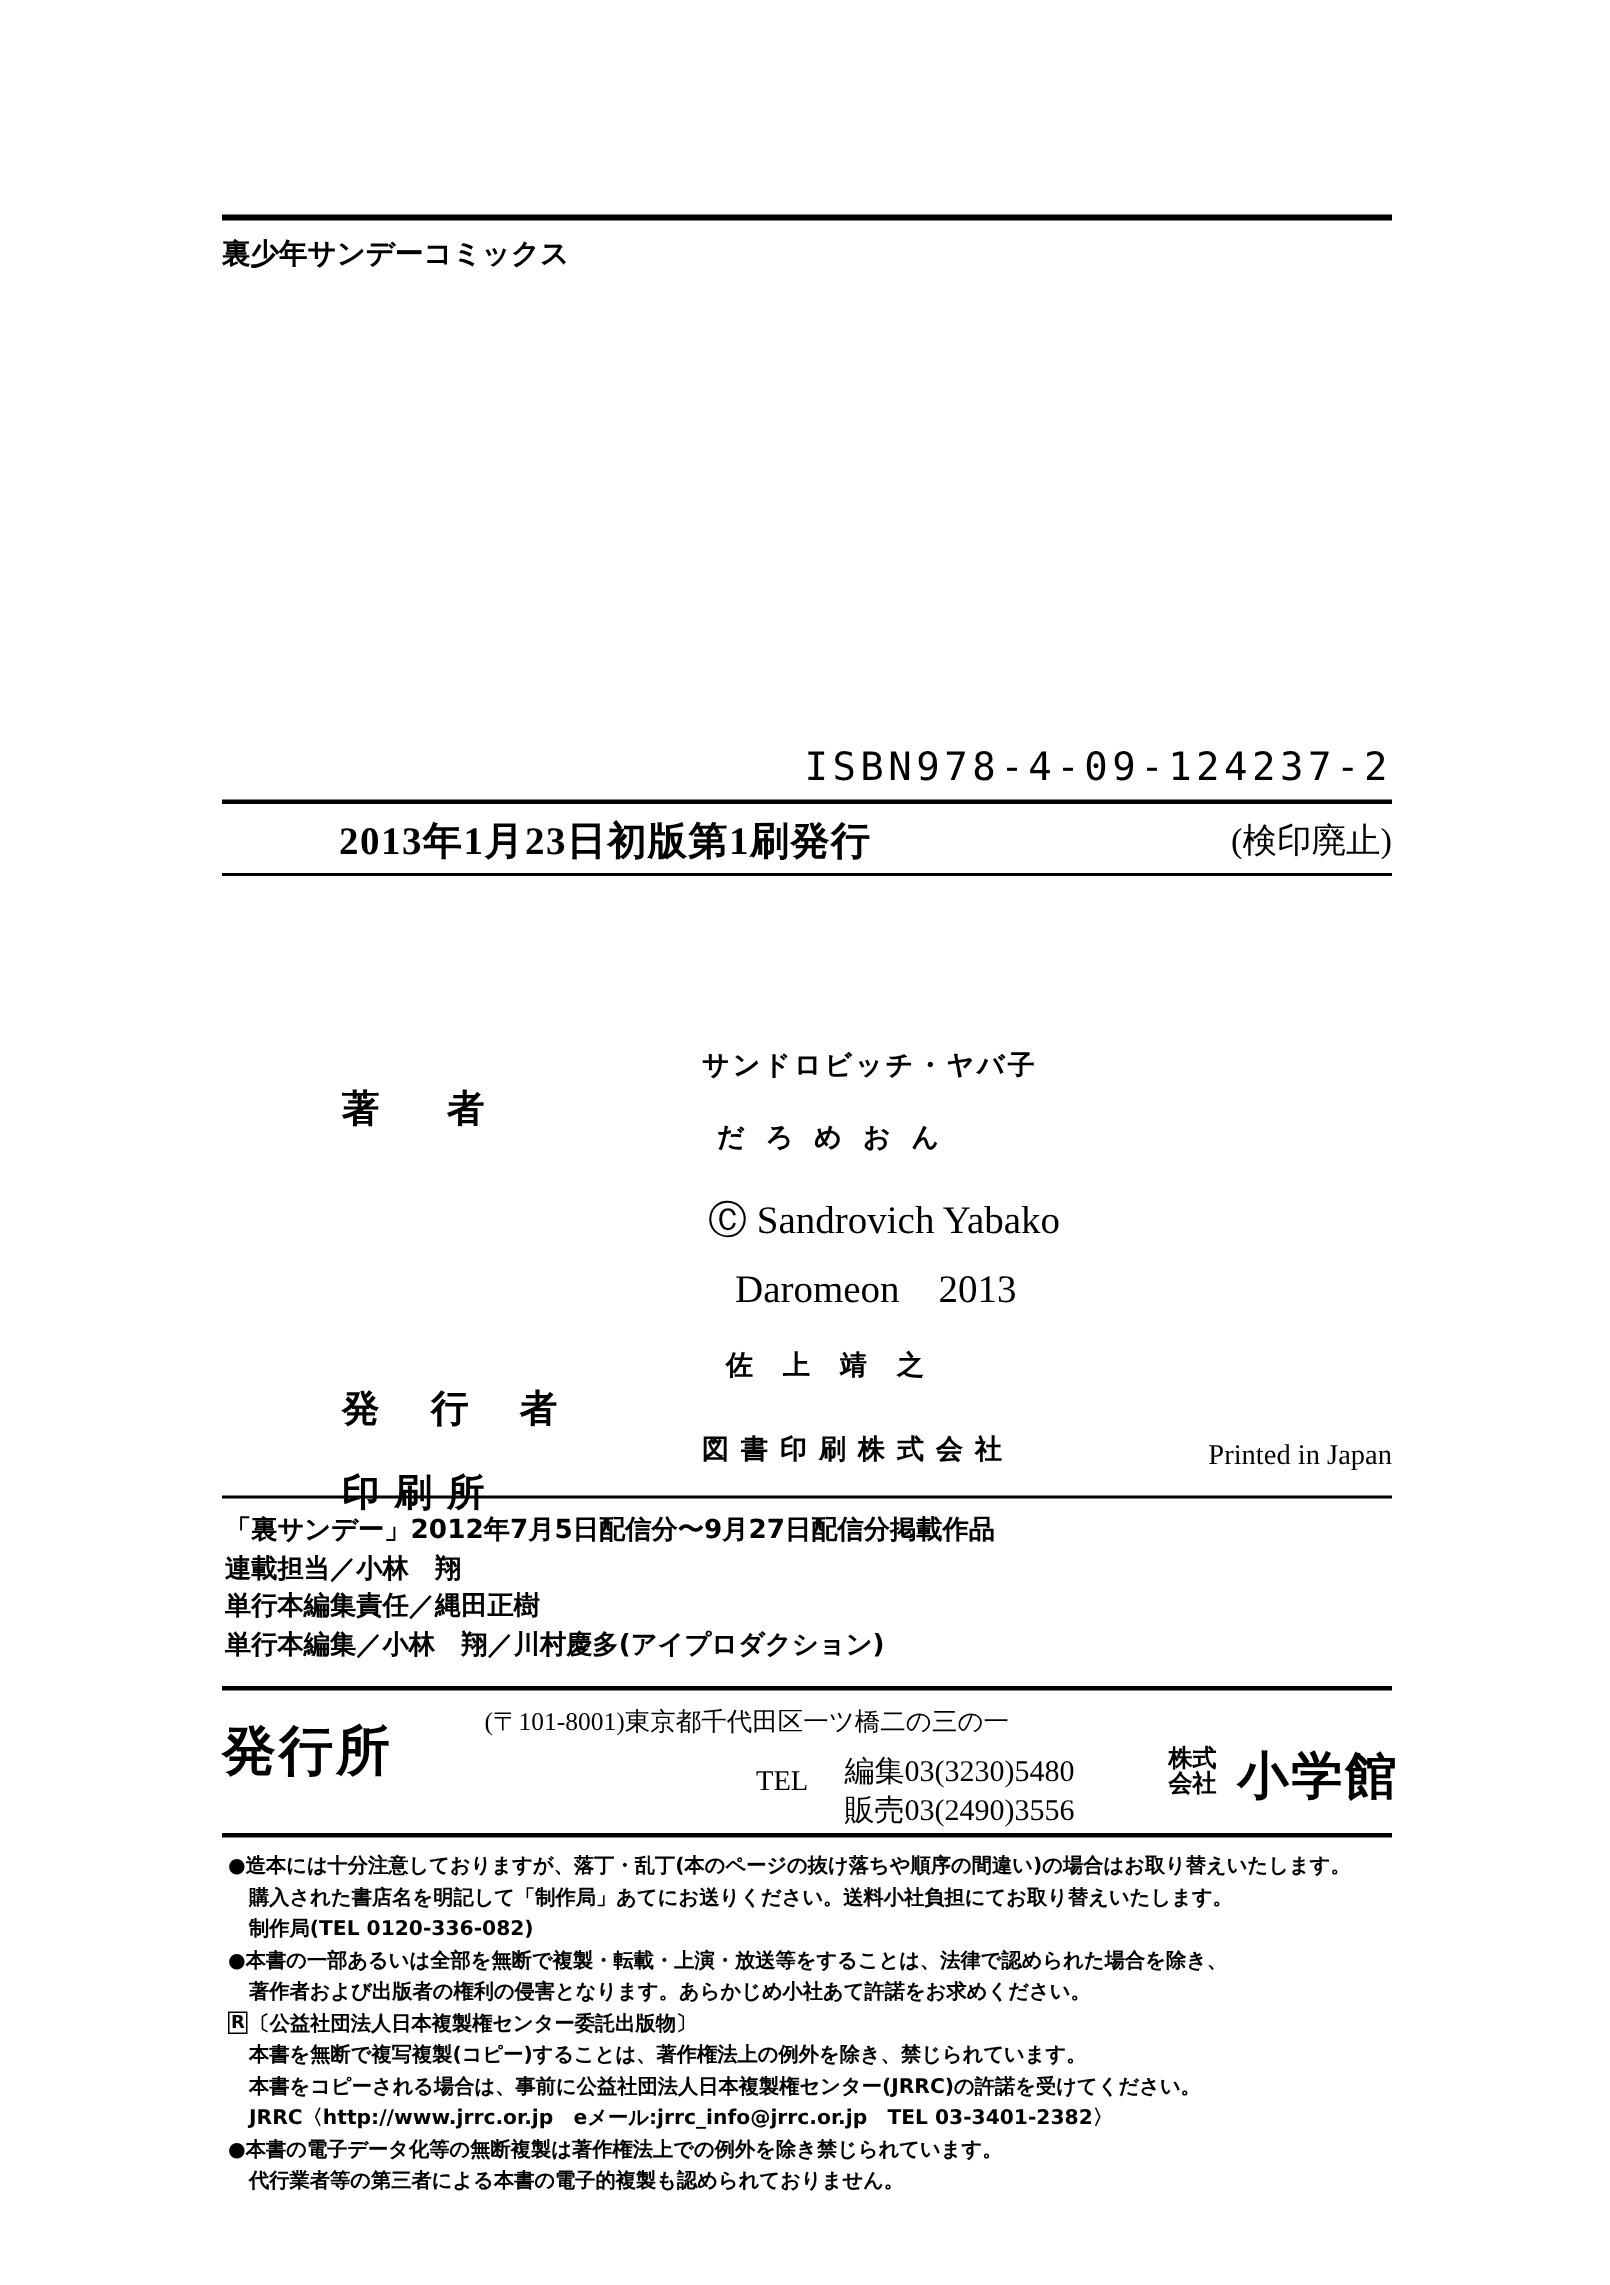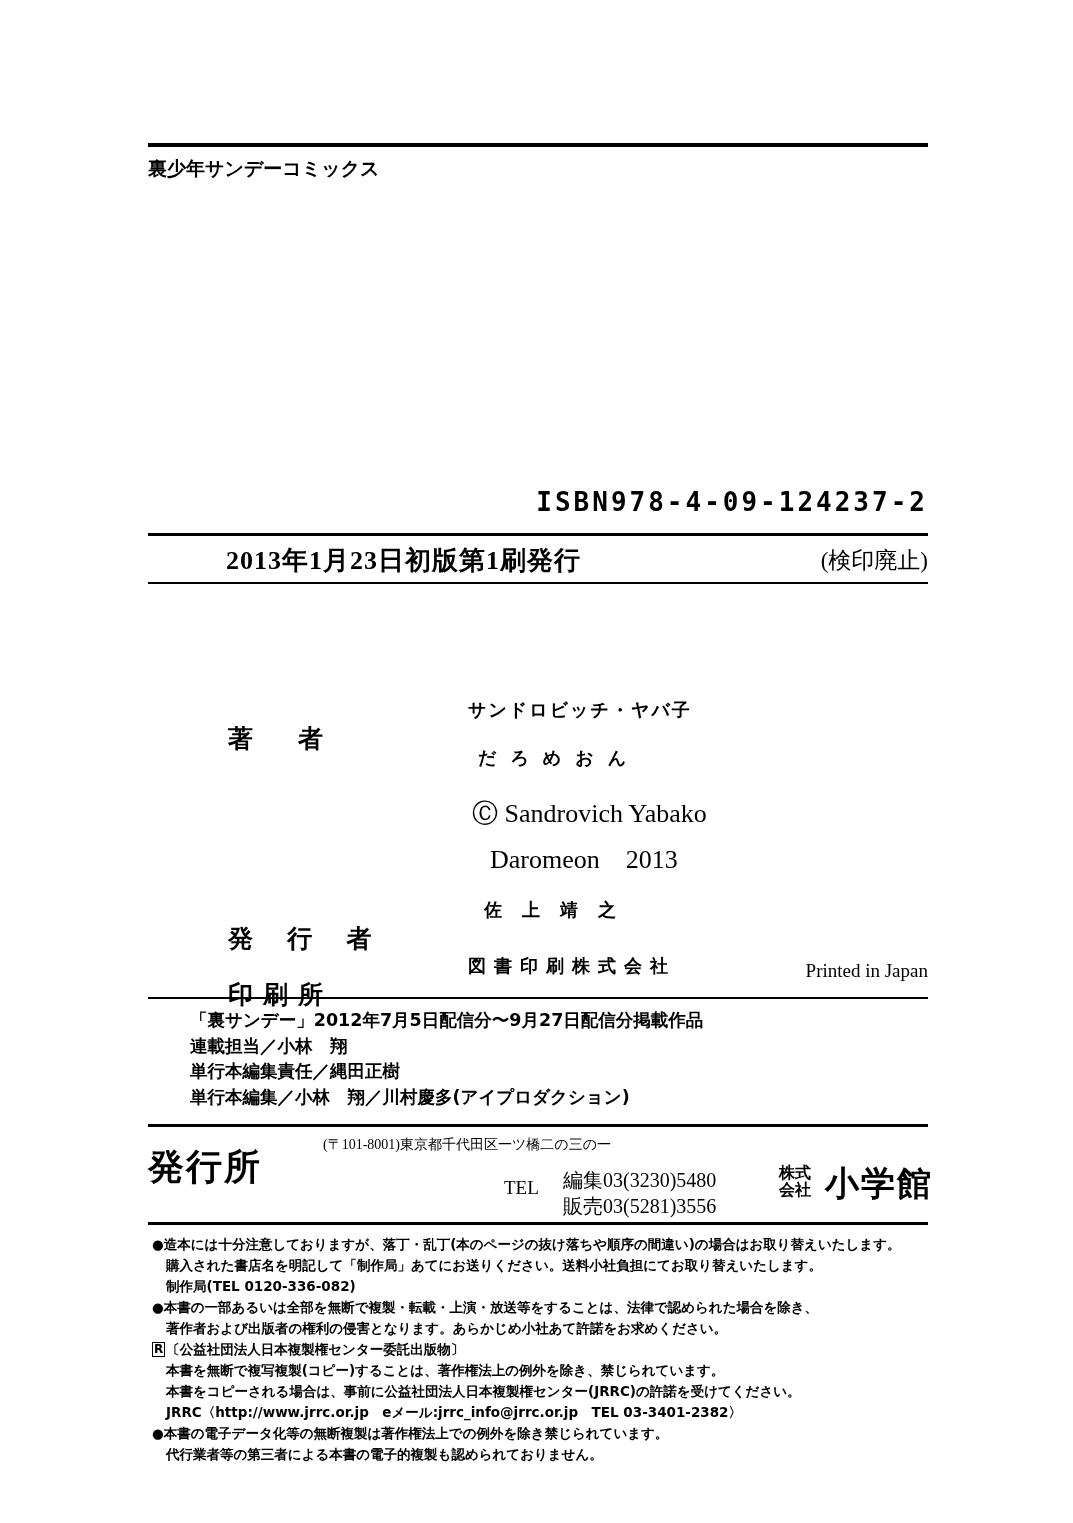--- a/index.html
+++ b/index.html
@@ -48,24 +48,24 @@
     font-size: 19px;
     letter-spacing: 0px;
     margin-top: 9px;
     white-space: nowrap;
   }
 
   
   .isbn {
     position: absolute;
     right: 145px;
-    top: 487px;
+    top: 497px;
     font-family: "DejaVu Sans Mono", "Liberation Mono", monospace;
     font-size: 26px;
-    font-weight: bold;
+    font-weight: normal;
     letter-spacing: 3px;
     white-space: nowrap;
     text-align: right;
   }
   .rule-isbn {
     position: absolute;
     left: 148px;
     top: 533px;
     width: 780px;
     border-top: 3px solid #000;
@@ -170,21 +170,21 @@
   .staff {
     position: absolute;
     left: 150px;
     top: 1008px;
     width: 790px;
     font-family: "DejaVu Sans", "Liberation Sans", sans-serif;
     font-size: 17.5px;
     font-weight: bold;
     line-height: 25.5px;
   }
-  .staff div { white-space: nowrap; margin-left: 40px; }
+  .staff div { white-space: nowrap; }
 
   .rule-staff {
     position: absolute;
     left: 148px;
     top: 1124px;
     width: 780px;
     border-top: 3px solid #000;
   }
 
   
@@ -202,21 +202,21 @@
     font-family: "DejaVu Sans", "Liberation Sans", sans-serif;
     font-size: 36px;
     font-weight: bold;
     letter-spacing: 2px;
     white-space: nowrap;
   }
   .pub-address {
     position: absolute;
     left: 175px;
     top: 5px;
-    font-size: 14px;
+    font-size: 17px;
     white-space: nowrap;
   }
   .pub-tel-label {
     position: absolute;
     left: 356px;
     top: 46px;
     font-size: 19px;
     font-family: "Liberation Serif", "DejaVu Serif", serif;
     white-space: nowrap;
   }
@@ -337,21 +337,21 @@
     <div>単行本編集／小林　翔／川村慶多(アイプロダクション)</div>
   </div>
 
   <div class="rule-staff"></div>
 
   <div class="publisher">
     <div class="pub-label">発行所</div>
     <div class="pub-address">(〒101-8001)東京都千代田区一ツ橋二の三の一</div>
     <div class="pub-tel-label">TEL</div>
     <div class="pub-tel1">編集03(3230)5480</div>
-    <div class="pub-tel2">販売03(5281)3556</div>
+    <div class="pub-tel2">販売03(2490)3556</div>
     <div class="pub-company-small">
       <div>株式</div>
       <div>会社</div>
     </div>
     <div class="pub-company-main">小学館</div>
   </div>
 
   <div class="rule-pub"></div>
 
   <div class="legal">

